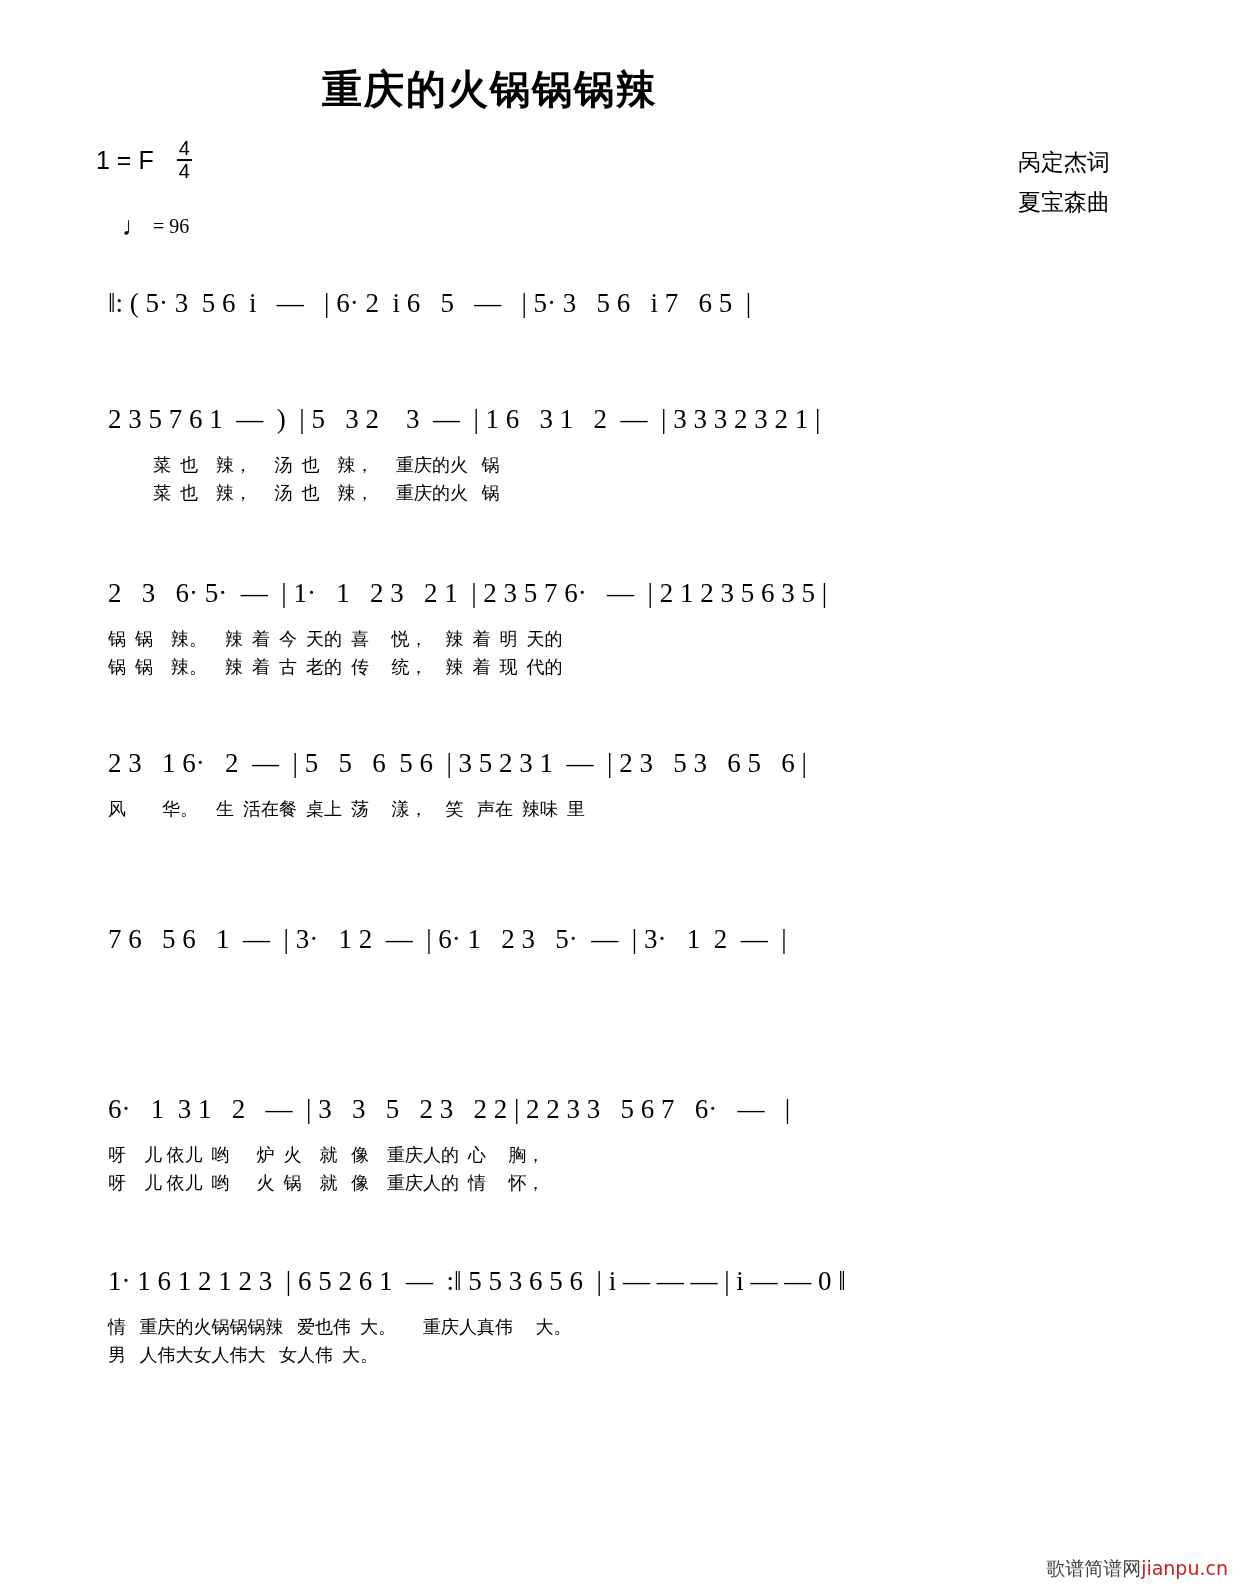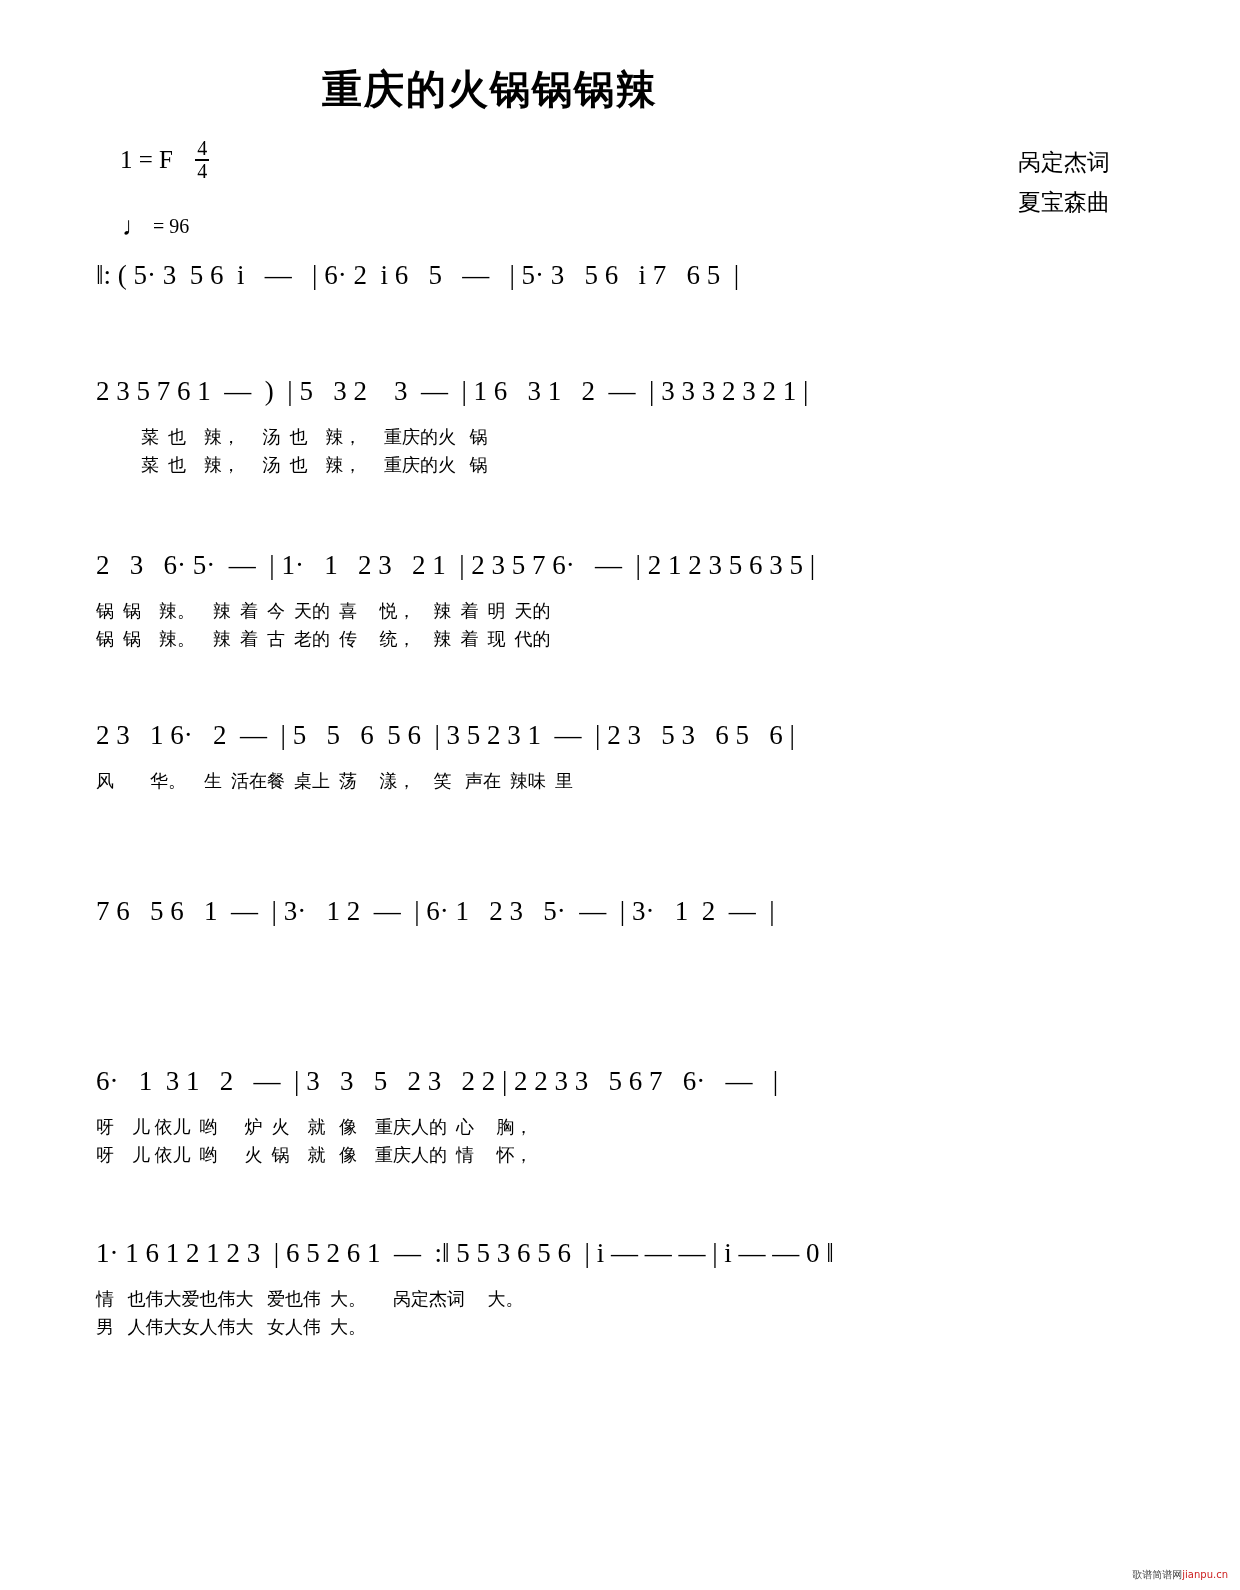--- a/index.html
+++ b/index.html
@@ -23,23 +23,23 @@
     width: 980px;
     text-align: center;
     font-size: 40px;
     font-weight: bold;
     letter-spacing: 2px;
     font-family: "DejaVu Serif", serif;
   }
   .keysig {
     position: absolute;
     top: 140px;
-    left: 120px;
+    left: 96px;
     font-size: 25px;
-    font-family: Liberation Serif, serif;
+    font-family: Liberation Sans, sans-serif;
   }
   .keysig .frac {
     display: inline-block;
     vertical-align: middle;
     text-align: center;
     font-size: 20px;
     line-height: 1.05;
     margin-left: 16px;
     position: relative;
     top: -2px;
@@ -64,22 +64,23 @@
   }
   .tempo .note {
     font-size: 26px;
     position: relative;
     top: 2px;
   }
 
   
   .system {
     position: absolute;
-    left: 96px;
+    left: 108px;
     width: 1040px;
+    margin-top: 28px;
   }
   .notes {
     font-size: 27px;
     font-family: "Liberation Serif", serif;
     letter-spacing: 0px;
     white-space: pre;
     line-height: 1.0;
     height: 42px;
   }
   .lyricline {
@@ -88,21 +89,21 @@
     white-space: pre;
     line-height: 1.55;
     letter-spacing: 0px;
   }
   .lyrics { margin-top: 4px; }
 
   .watermark {
     position: absolute;
     right: 12px;
     bottom: 8px;
-    font-size: 10px;
+    font-size: 19px;
     font-family: "DejaVu Sans", sans-serif;
     color: #444;
   }
   .watermark .red { color: #cc2020; }
 </style>
 </head>
 <body>
 
 <div class="page">
 
@@ -163,21 +164,21 @@
     <div class="notes">6·   1  3 1   2   —  | 3   3   5   2 3   2 2 | 2 2 3 3   5 6 7   6·   —   |</div>
     <div class="lyrics">
       <div class="lyricline">呀    儿 依儿  哟      炉  火    就   像    重庆人的  心     胸，</div>
       <div class="lyricline">呀    儿 依儿  哟      火  锅    就   像    重庆人的  情     怀，</div>
     </div>
   </div>
 
   <div class="system" style="top:1240px;">
     <div class="notes">1· 1 6 1 2 1 2 3  | 6 5 2 6 1  —  :‖ 5 5 3 6 5 6  | i — — — | i — — 0 ‖</div>
     <div class="lyrics">
-      <div class="lyricline">情   也伟大爱也伟大   爱也伟  大。      呙定杰词     大。</div>
+      <div class="lyricline">情   重庆的火锅锅锅辣   爱也伟  大。      重庆人真伟     大。</div>
       <div class="lyricline">男   人伟大女人伟大   女人伟  大。</div>
     </div>
   </div>
 
   <div class="watermark">
     <span>歌谱简谱网</span><span class="red">jianpu.cn</span>
   </div>
 
 </div>
 

